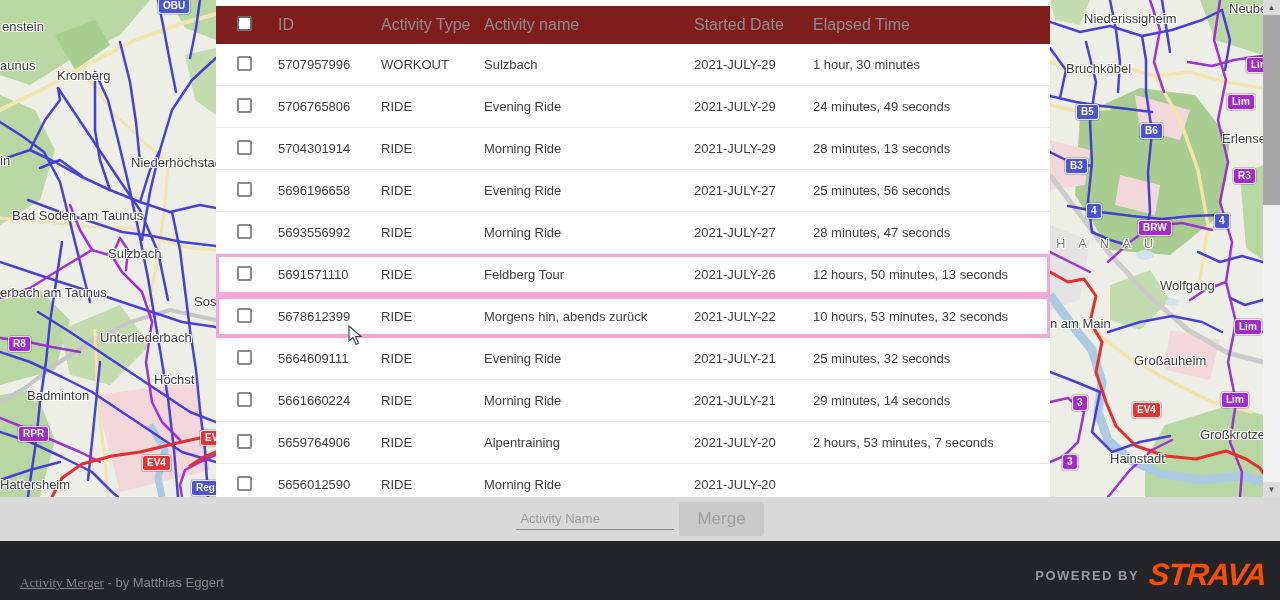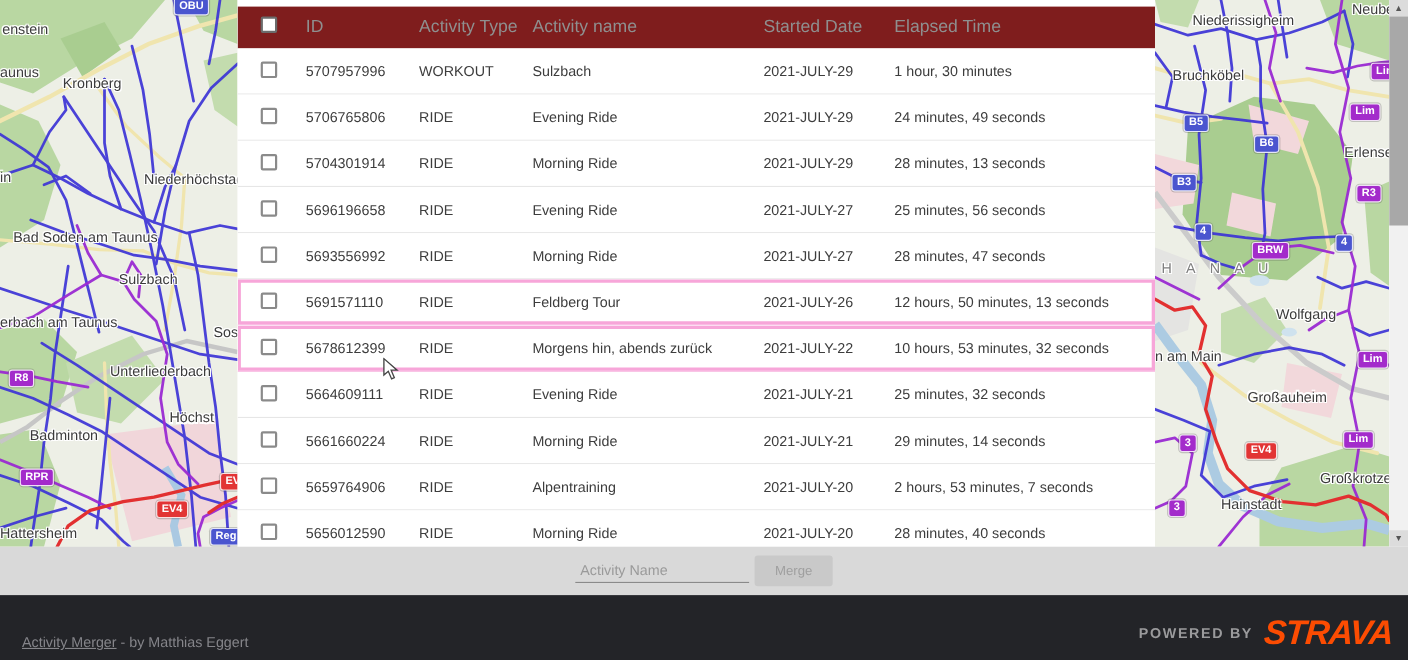--- a/index.html
+++ b/index.html
@@ -31,26 +31,26 @@
   .cb{display:inline-block;width:15px;height:15px;border:2px solid #8a8a8a;border-radius:2px;background:#fff;box-sizing:border-box;}
   .thead .cb{border-color:#6b6b6b;}
 
   
   .merge-bar{position:absolute;left:0;top:497px;width:1280px;height:44px;background:#d9d9d9;
     display:flex;align-items:center;justify-content:center;gap:5px;}
   .merge-bar input{width:150px;border:none;border-bottom:1px solid #8a8a8a;background:transparent;
     font-family:"Liberation Sans",sans-serif;font-size:13px;color:#444;padding:3px 4px;outline:none;}
   .merge-bar input::placeholder{color:#9a9a9a;}
   .merge-btn{background:#c9c9c9;color:#9f9f9f;border:none;border-radius:3px;
-    font-family:"Liberation Sans",sans-serif;font-size:12px;padding:7px 18px;}
+    font-family:"Liberation Sans",sans-serif;font-size:17px;padding:7px 18px;}
 
   
   .footer{position:absolute;left:0;top:541px;width:1280px;height:59px;background:#232428;}
   .credit{position:absolute;left:20px;bottom:9px;font-size:13px;color:#85858a;}
-  .credit .lnk{text-decoration:underline;color:#85858a;}
+  .credit .lnk{text-decoration:underline;color:#85858a;font-family:Liberation Serif, serif;}
   .powered{position:absolute;right:14px;bottom:7px;display:flex;align-items:center;gap:10px;}
   .powered-label{color:#9a9a9c;font-size:13px;font-weight:bold;letter-spacing:1.5px;}
   .strava{color:#fc4c02;font-size:31px;font-weight:bold;font-style:italic;letter-spacing:-1px;transform:skewX(-4deg);}
 
   
   .scrollbar{position:absolute;left:1263px;top:0;width:17px;height:497px;background:#f1f1f1;}
   .sb-btn{position:absolute;left:0;width:17px;height:15px;background:#dcdcdc;color:#555;
     font-size:8px;line-height:15px;text-align:center;}
   .sb-up{top:0;}
   .sb-down{bottom:0;}
@@ -320,21 +320,20 @@
       <span>Alpentraining</span>
       <span>2021-JULY-20</span>
       <span>2 hours, 53 minutes, 7 seconds</span>
     </div>
         <div class="trow">
       <span class="cbwrap"><span class="cb"></span></span>
       <span>5656012590</span>
       <span>RIDE</span>
       <span>Morning Ride</span>
       <span>2021-JULY-20</span>
-      <span>28 minutes, 40 seconds</span>
     </div>
       </div>
   </div>
 
   <div class="merge-bar">
     <input type="text" placeholder="Activity Name" style="">
     <button class="merge-btn" disabled="">Merge</button>
   </div>
 
   <div class="footer">

